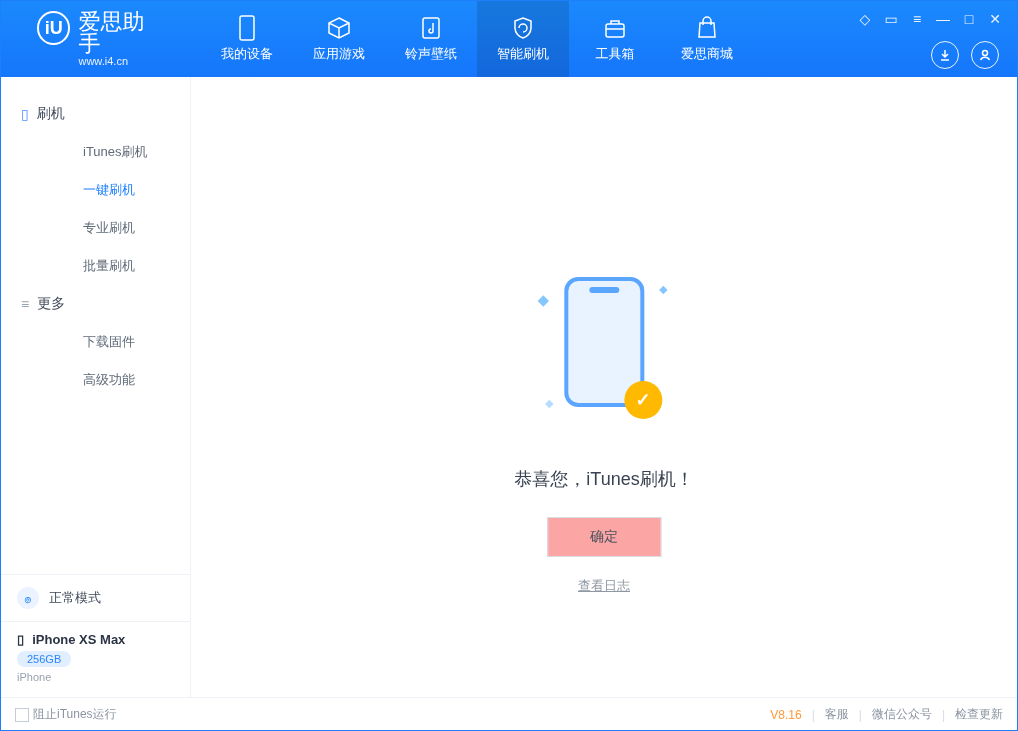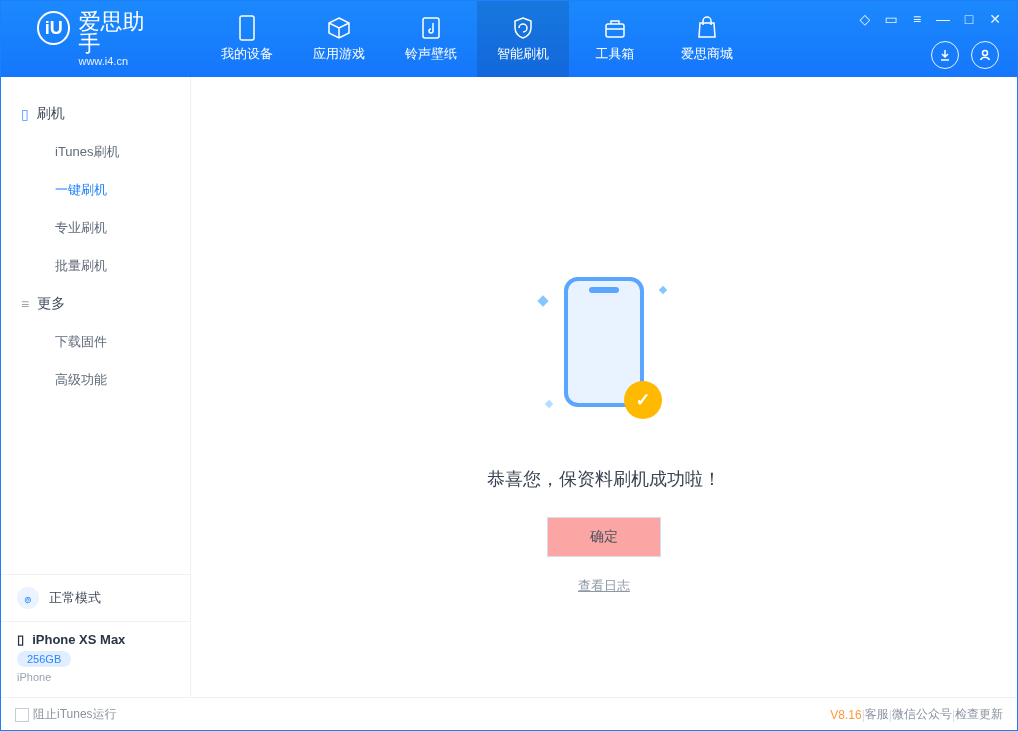--- a/index.html
+++ b/index.html
@@ -20,21 +20,21 @@
 .win-btn { color: #fff; width: 20px; height: 20px; display: flex; align-items: center; justify-content: center; cursor: pointer; opacity: .9; font-size: 14px; }
 .header-bottom-right { position: absolute; right: 18px; bottom: 8px; display: flex; gap: 12px; }
 .circ-btn { width: 28px; height: 28px; border: 1.5px solid rgba(255,255,255,.9); border-radius: 50%; display: flex; align-items: center; justify-content: center; color: #fff; cursor: pointer; }
 
 
 .body { display: flex; height: 620px; }
 .sidebar { width: 190px; border-right: 1px solid #eef1f5; display: flex; flex-direction: column; }
 .side-list { padding-top: 18px; flex: 1; }
 .side-group { padding: 10px 20px; font-size: 14px; color: #404a5a; font-weight: 500; display: flex; align-items: center; gap: 8px; }
 .side-group .gicon { color: #4a90ff; }
-.side-item { padding: 10px 20px 10px 54px; font-size: 13px; color: #606a78; cursor: pointer; }
+.side-item { padding: 10px 20px 10px 82px; font-size: 13px; color: #606a78; cursor: pointer; }
 .side-item.active { color: #1e7ffb; }
 .side-bottom { border-top: 1px solid #eef1f5; }
 .side-card { padding: 12px 16px; display: flex; align-items: center; gap: 10px; font-size: 13px; color: #404a5a; }
 .side-card .cicon { width: 22px; height: 22px; border-radius: 50%; background: #eaf3ff; color: #1e7ffb; display: flex; align-items: center; justify-content: center; font-size: 12px; }
 .device-card { padding: 10px 16px 14px; }
 .device-name { font-size: 13px; font-weight: 600; color: #2a3444; display: flex; align-items: center; gap: 8px; }
 .device-badge { display: inline-block; background: #e1eeff; color: #2b86ff; border-radius: 10px; font-size: 11px; padding: 2px 10px; margin-top: 4px; }
 .device-sub { font-size: 11px; color: #9aa3b0; margin-top: 4px; }
 
 .redbox { border: 1.5px solid #e74c3c; margin: 4px 8px 8px; padding: 8px 8px; display: flex; gap: 18px; align-items: center; font-size: 12px; color: #8a93a0; }
@@ -51,21 +51,21 @@
 .sparkle.s1 { width: 8px; height: 8px; left: 5px; top: 30px; }
 .sparkle.s2 { width: 6px; height: 6px; right: 8px; top: 20px; }
 .sparkle.s3 { width: 6px; height: 6px; left: 12px; bottom: 30px; background:#b7dcff; }
 .success-text { font-size: 18px; color: #3a4352; margin-bottom: 26px; }
 .ok-btn { display: inline-block; border: 1px solid #d9dee6; padding: 10px 42px; font-size: 14px; color: #4a535f; cursor: pointer; background: #fca5a5; }
 .log-link { display: block; margin-top: 20px; font-size: 13px; color: #8f98a4; text-decoration: underline; cursor: pointer; }
 
 
 .footer { height: 34px; border-top: 1px solid #eef1f5; display: flex; align-items: center; padding: 0 14px; font-size: 12px; color: #8a93a0; }
 .footer .left { display: flex; align-items: center; gap: 6px; }
-.footer .right { margin-left: auto; display: flex; align-items: center; }
+.footer .right { margin-left: auto; display: flex; align-items: center; gap: 10px; }
 .footer .sep { color: #d8dde4; }
 .footer .ver { color: #ff9a3b; }
 .footer .link { cursor: pointer; }
 </style>
 </head>
 <body>
 
 <div class="header">
   <div class="logo-area">
     <div class="logo-icon">iU</div>
@@ -190,21 +190,21 @@
 
   <div class="main">
     <div class="center">
       <div class="phone-illus">
         <div class="sparkle s1"></div>
         <div class="sparkle s2"></div>
         <div class="sparkle s3"></div>
         <div class="phone-body"></div>
         <div class="check-badge">✓</div>
       </div>
-      <div class="success-text">恭喜您，保资料刷机成功啦！</div>
+      <div class="success-text">恭喜您，iTunes刷机！</div>
       <button class="ok-btn">确定</button>
       <a class="log-link">查看日志</a>
     </div>
   </div>
 </div>
 
 <div class="footer">
   <div class="left">
     <label><span class="chk"></span><span>阻止iTunes运行</span></label>
   </div>

